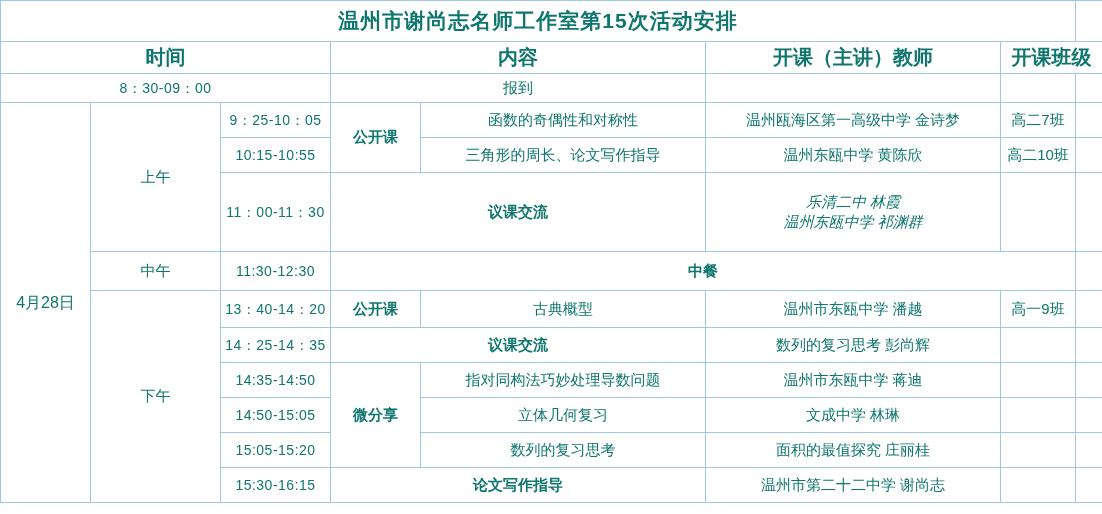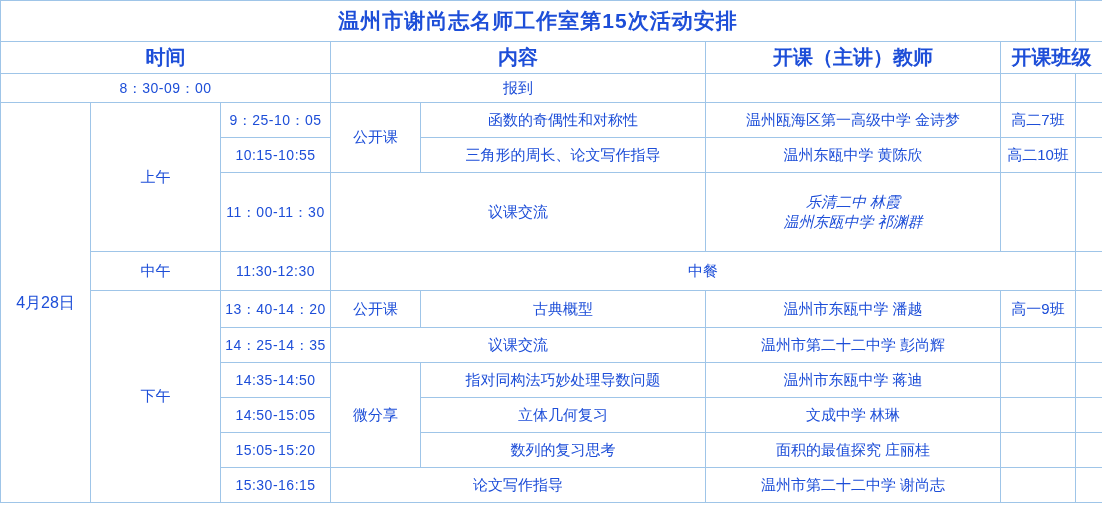--- a/index.html
+++ b/index.html
@@ -16,21 +16,21 @@
   .sheet {
     width: 1102px;
     height: 514px;
     position: relative;
   }
   table.schedule {
     border-collapse: collapse;
     table-layout: fixed;
     width: 1102px;
     font-size: 15px;
-    color: #1d4ed8;
+    color: #0f766e;
   }
   table.schedule td {
     border: 1px solid #9fc5e8;
     padding: 2px 4px;
     text-align: center;
     vertical-align: middle;
     background: #ffffff;
     line-height: 1.35;
   }
   td.title-cell {
@@ -45,21 +45,21 @@
     background: #ffffff;
     border: 1px solid #9fc5e8;
   }
   td.header-cell {
     background: #dbe9f5;
     font-weight: bold;
     height: 26px;
     font-size: 20px;
   }
   td.bold {
-    font-weight: normal;
+    font-weight: bold;
     margin-left: 40px;
   }
   td.time-col {
     font-size: 14px;
   }
   td.date-col {
     font-size: 16px;
   }
   .mono-time {
     font-family: "Liberation Sans", "DejaVu Sans", sans-serif;
@@ -158,21 +158,21 @@
         <td class="bold">公开课</td>
         <td>古典概型</td>
         <td>温州市东瓯中学 潘越</td>
         <td>高一9班</td>
         <td class="blank-right"></td>
       </tr>
 
       <tr>
         <td class="time-col mono-time" style="height:30px">14：25-14：35</td>
         <td class="bold" colspan="2">议课交流</td>
-        <td>温州市第二十二中学 彭尚辉</td>
+        <td>数列的复习思考 彭尚辉</td>
         <td></td>
         <td class="blank-right"></td>
       </tr>
 
       <tr>
         <td class="time-col mono-time" style="height:30px">14:35-14:50</td>
         <td class="bold" rowspan="3">微分享</td>
         <td>指对同构法巧妙处理导数问题</td>
         <td>温州市东瓯中学  蒋迪</td>
         <td></td>

